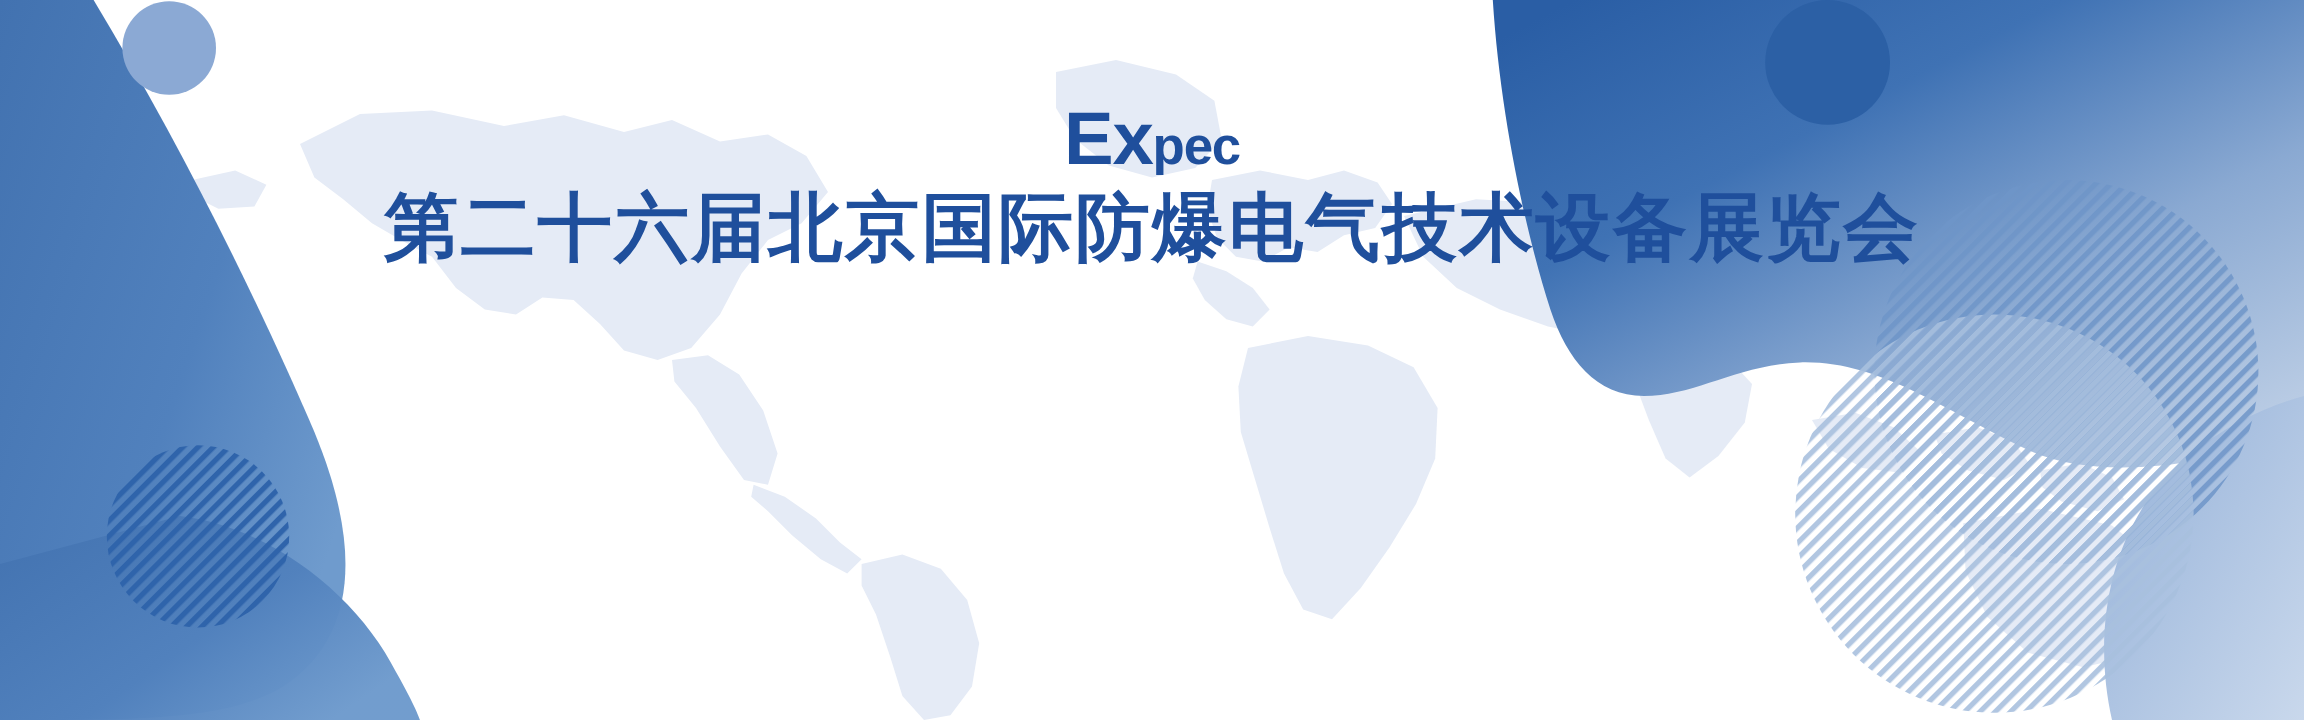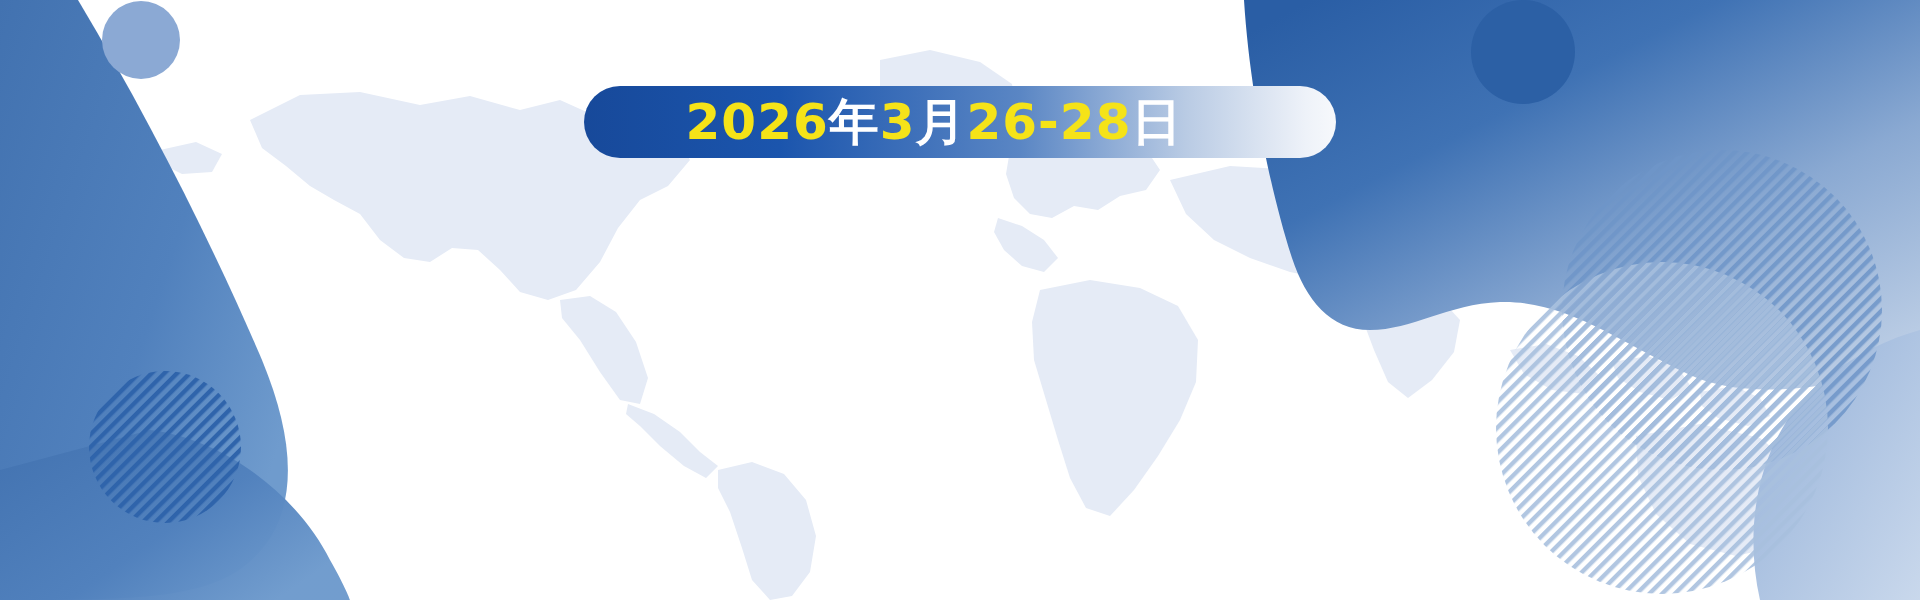--- a/index.html
+++ b/index.html
@@ -213,23 +213,22 @@
 
         <path d="M1390 600 C 1430 520, 1520 470, 1620 470
                  C 1700 470, 1770 506, 1804 560
                  C 1818 580, 1826 600, 1826 600 Z" fill="#ffffff" opacity="0"></path>
       </g>
     </svg>
   </div>
 
   <div id="content">
 
-
-
-    <div id="date-badge">
-      <div id="date-text">
-        <span class="num">2026</span><span class="cn">年</span><span class="num">3</span><span class="cn">月</span><span class="num">26-28</span><span class="cn">日</span>
-      </div>
+    <div id="logo">
+      <span class="lg">Ex</span><span class="sm">pec</span>
     </div>
+
+    <h1 id="main-title">第二十六届北京国际防爆电气技术设备展览会</h1>
+
 
 
   </div>
 </div>
 
 </body></html>

